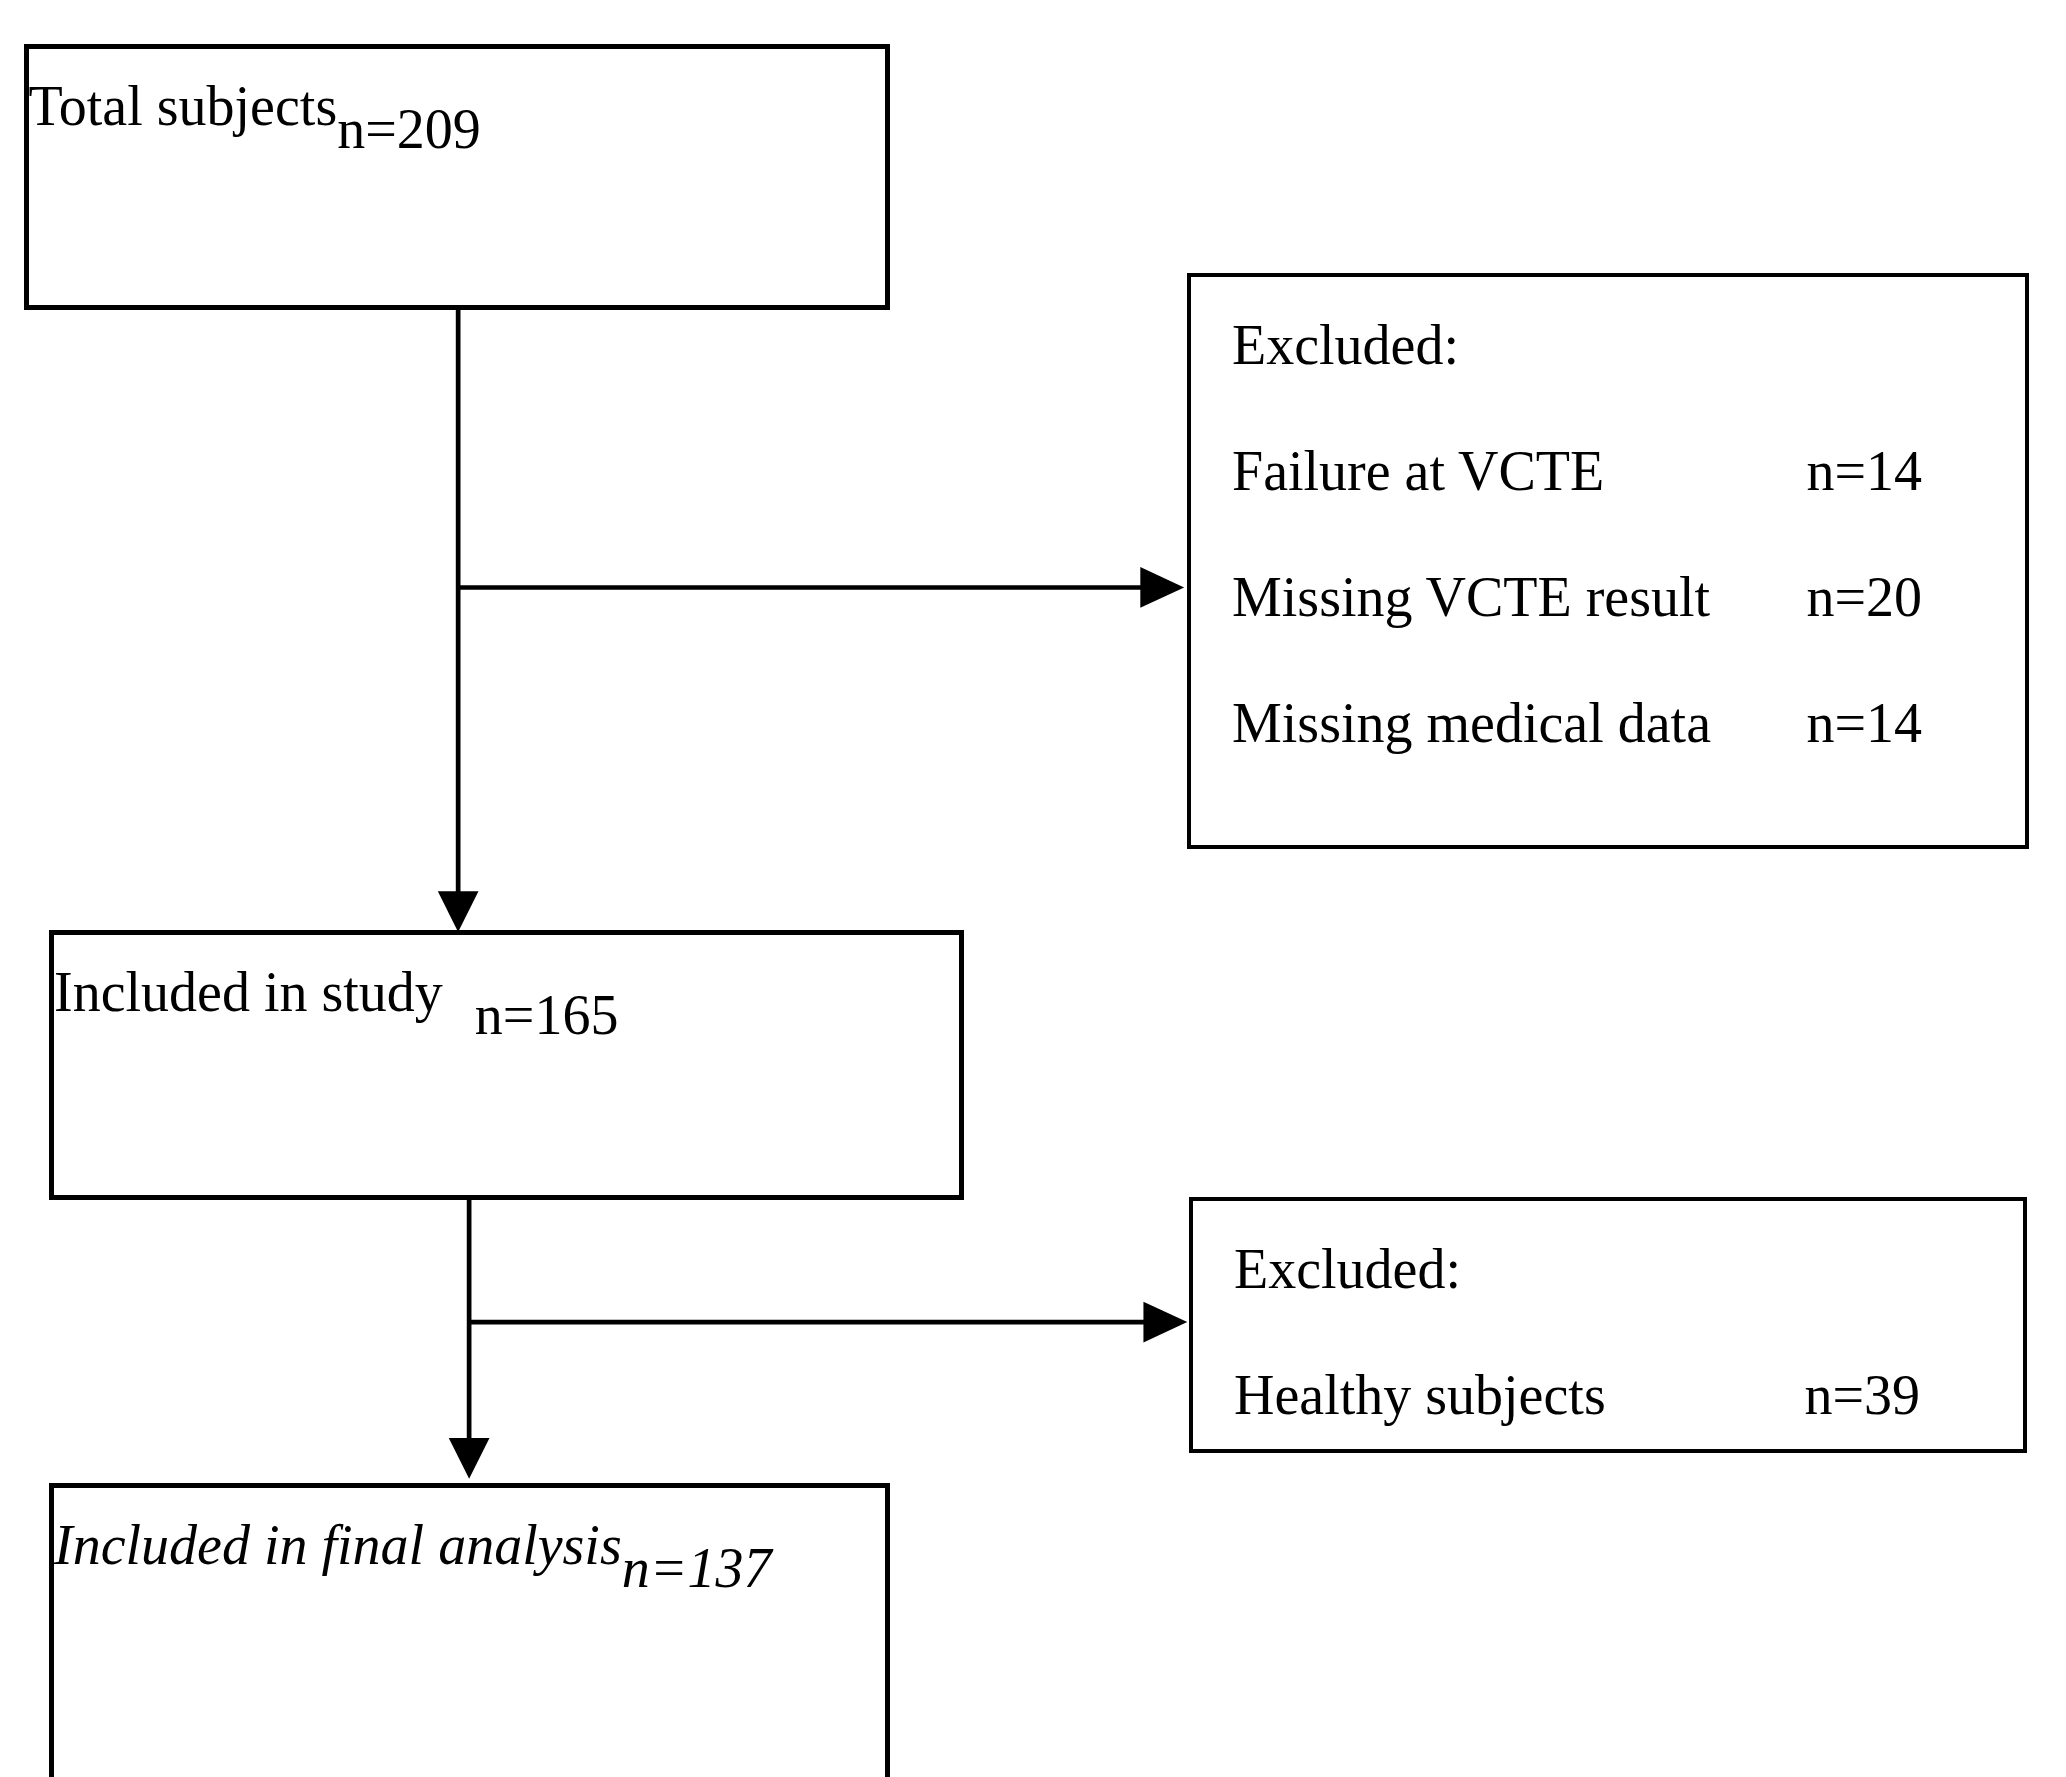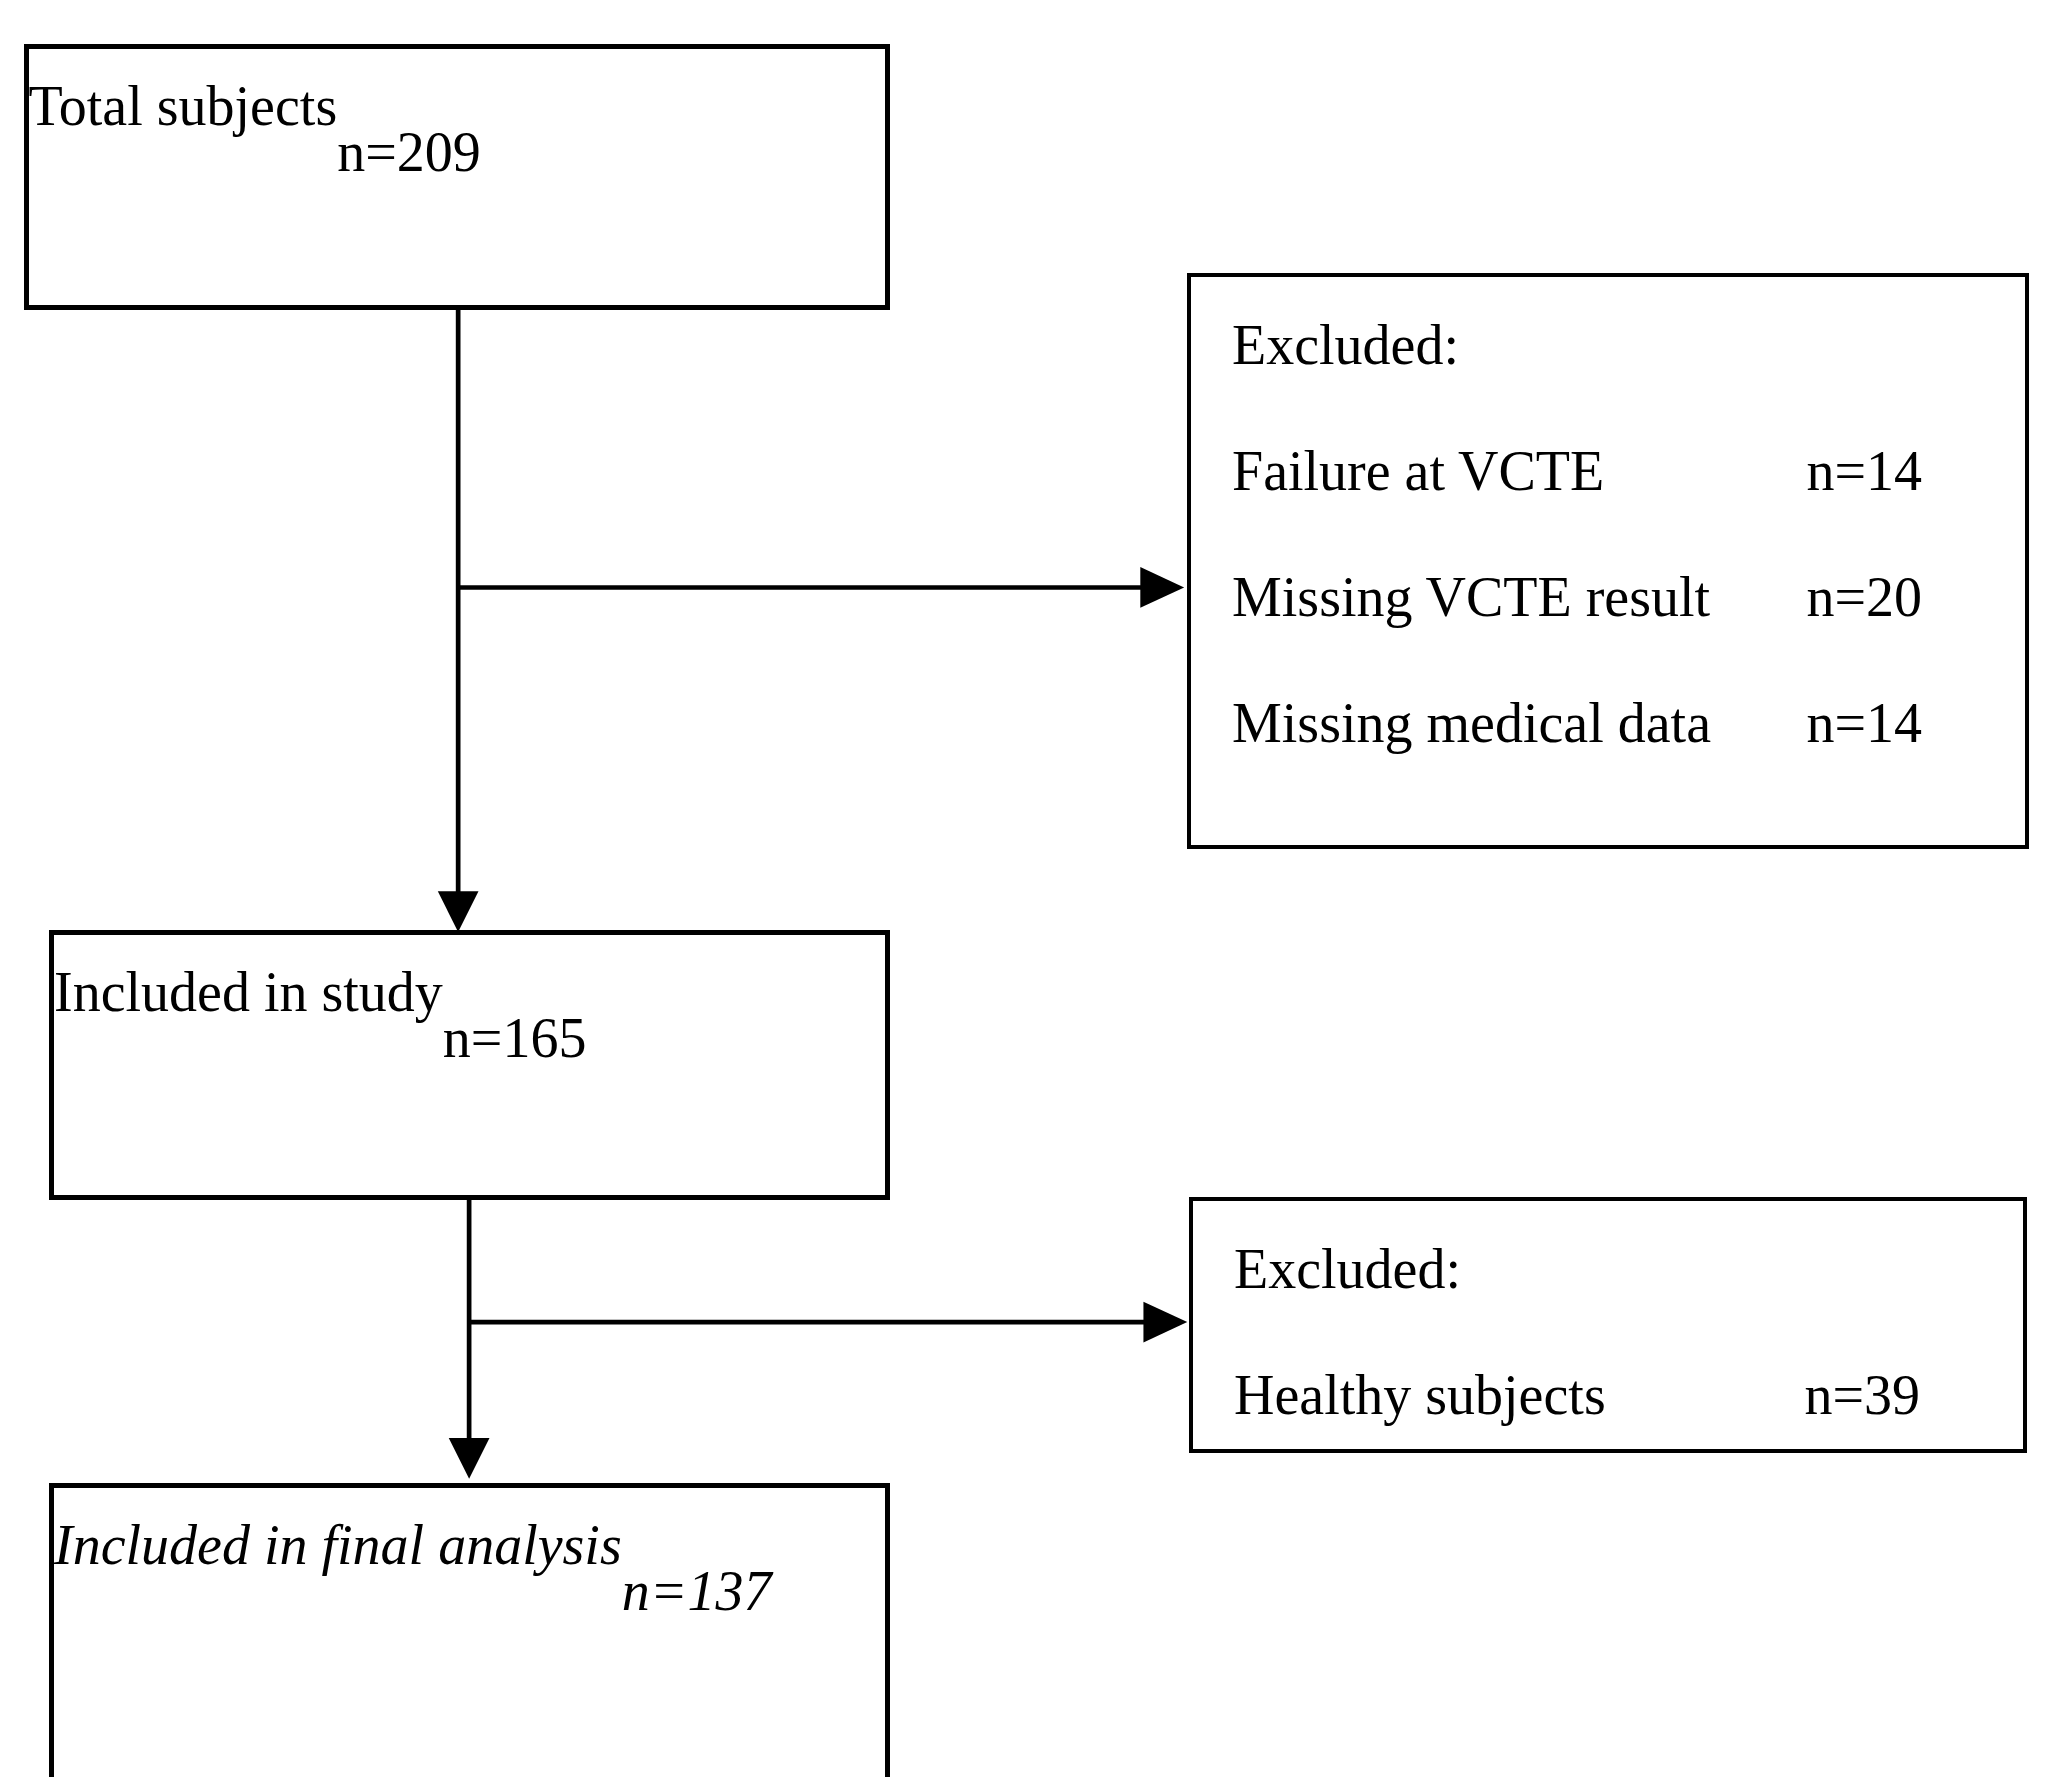--- a/index.html
+++ b/index.html
@@ -36,41 +36,41 @@
     flex-direction: row;
     text-align: center;
     padding-top: 22px;
   }
   .main-box .line {
     font-size: 56px;
     line-height: 70px;
     white-space: nowrap;
   }
   .main-box .line + .line {
-    margin-top: 46px;
+    margin-top: 23px;
   }
   
   .excl-box {
     border-width: 4.7px;
     padding: 33px 103px 0 41px;
   }
   .excl-box .row {
     display: flex;
     justify-content: space-between;
     align-items: baseline;
     font-size: 56px;
     line-height: 70px;
     white-space: nowrap;
   }
   .excl-box .row + .row {
     margin-top: 56px;
   }
   #box-total    { left: 23.5px;   top: 44px;   width: 866px; height: 266px; }
   #box-excl1    { left: 1187px; top: 273px;  width: 842px; height: 576px; }
-  #box-included { left: 49px;   top: 930px; width: 841px; height: 270px; }
+  #box-included { left: 49px;   top: 930px; width: 915px; height: 270px; gap: 32px; }
   #box-excl2    { left: 1189px; top: 1197px; width: 838px; height: 256px; }
   #box-final    { left: 49px;   top: 1483px; width: 841px; height: 320px; font-style: italic; }
 </style>
 </head>
 <body>
 
 <div class="canvas">
 
   <svg class="arrow-layer" viewBox="0 0 2638 2270" xmlns="http://www.w3.org/2000/svg">
 

